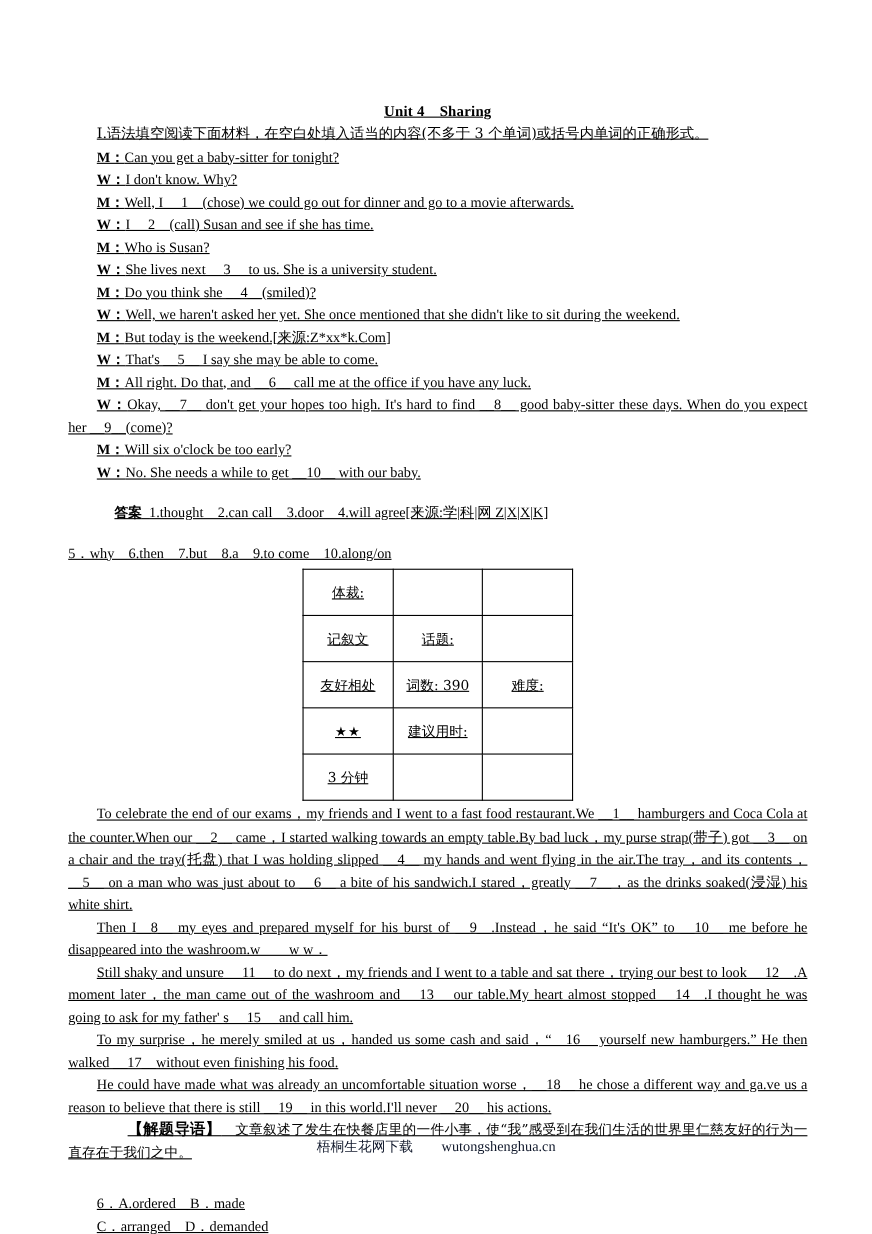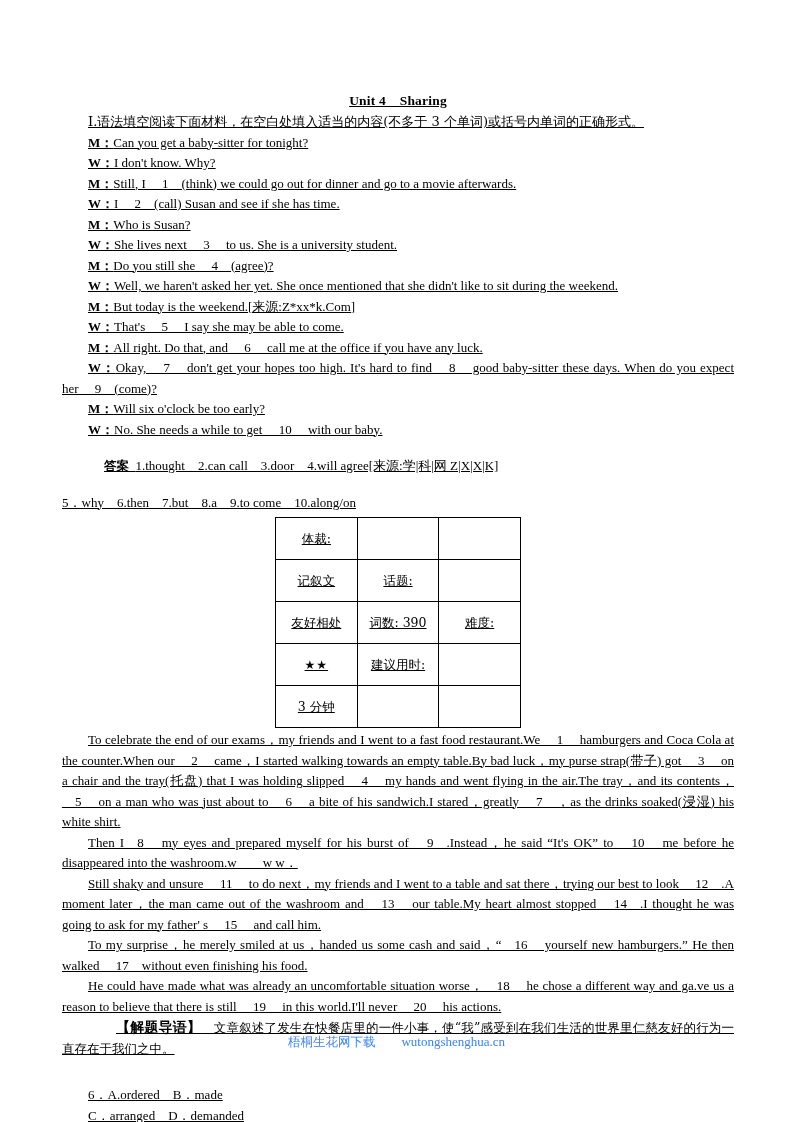--- a/index.html
+++ b/index.html
@@ -128,46 +128,46 @@
     text-indent: 26px;
   }
 
   
   .footer {
     position: absolute;
     left: 0;
     top: 1034px;
     width: 793px;
     text-align: center;
-    color: #3b82f6;
+    color: #0f172a;
     font-size: 13px;
     font-family: "DejaVu Serif", "Liberation Serif", serif;
   }
   .footer .site {
     margin-left: 26px;
     font-family: "Liberation Serif", serif;
   }
 </style>
 </head>
 <body>
 
 <div class="page">
   <div class="content">
 
     <div class="title">Unit 4　Sharing</div>
 
     <p class="para ind cnser">Ⅰ.语法填空阅读下面材料，在空白处填入适当的内容(不多于 3 个单词)或括号内单词的正确形式。</p>
 
     <p class="dlg"><span class="spk">M：</span><span>Can you get a baby-sitter for tonight?</span></p>
     <p class="dlg"><span class="spk">W：</span><span>I don't know. Why?</span></p>
-    <p class="dlg"><span class="spk">M：</span><span>Still, I __1__(think) we could go out for dinner and go to a movie afterwards.</span></p>
+    <p class="dlg"><span class="spk">M：</span><span>Well, I __1__(chose) we could go out for dinner and go to a movie afterwards.</span></p>
     <p class="dlg"><span class="spk">W：</span><span>I __2__(call) Susan and see if she has time.</span></p>
     <p class="dlg"><span class="spk">M：</span><span>Who is Susan?</span></p>
     <p class="dlg"><span class="spk">W：</span><span>She lives next __3__ to us. She is a university student.</span></p>
-    <p class="dlg"><span class="spk">M：</span><span>Do you still she __4__(agree)?</span></p>
+    <p class="dlg"><span class="spk">M：</span><span>Do you think she __4__(smiled)?</span></p>
     <p class="dlg"><span class="spk">W：</span><span>Well, we haren't asked her yet. She once mentioned that she didn't like to sit during the weekend.</span></p>
     <p class="dlg"><span class="spk">M：</span><span>But today is the weekend.[来源:Z*xx*k.Com]</span></p>
     <p class="dlg"><span class="spk">W：</span><span>That's __5__ I say she may be able to come.</span></p>
     <p class="dlg"><span class="spk">M：</span><span>All right. Do that, and __6__ call me at the office if you have any luck.</span></p>
     <p class="dlg"><span class="spk">W：</span><span>Okay, __7__ don't get your hopes too high. It's hard to find __8__ good baby-sitter these days. When do you expect her __9__(come)?</span></p>
     <p class="dlg"><span class="spk">M：</span><span>Will six o'clock be too early?</span></p>
     <p class="dlg"><span class="spk">W：</span><span>No. She needs a while to get __10__ with our baby.</span></p>
 
     <p class="ansline"><span class="bold cnser">答案</span><span>&nbsp;&nbsp;</span><span>1.thought　2.can call　3.door　4.will agree[来源:学|科|网 Z|X|X|K]</span></p>
     <p class="ansline2">5．why　6.then　7.but　8.a　9.to come　10.along/on</p>

